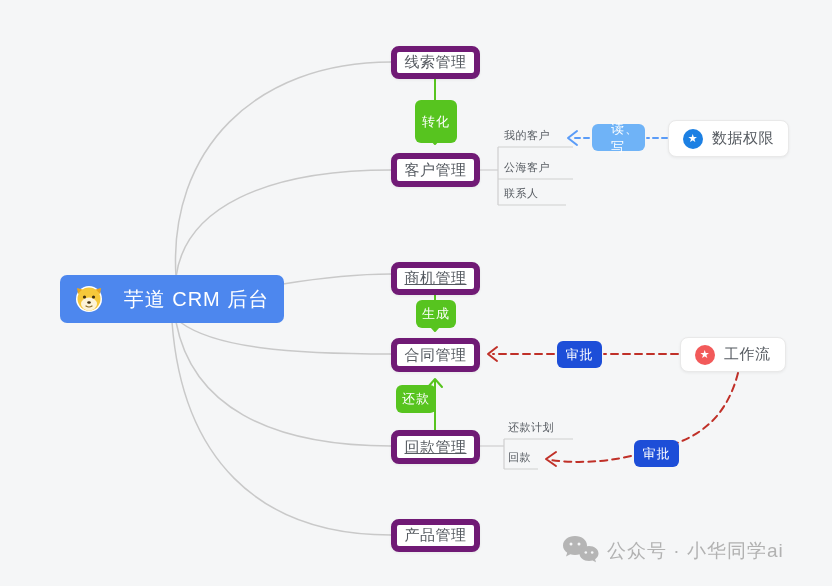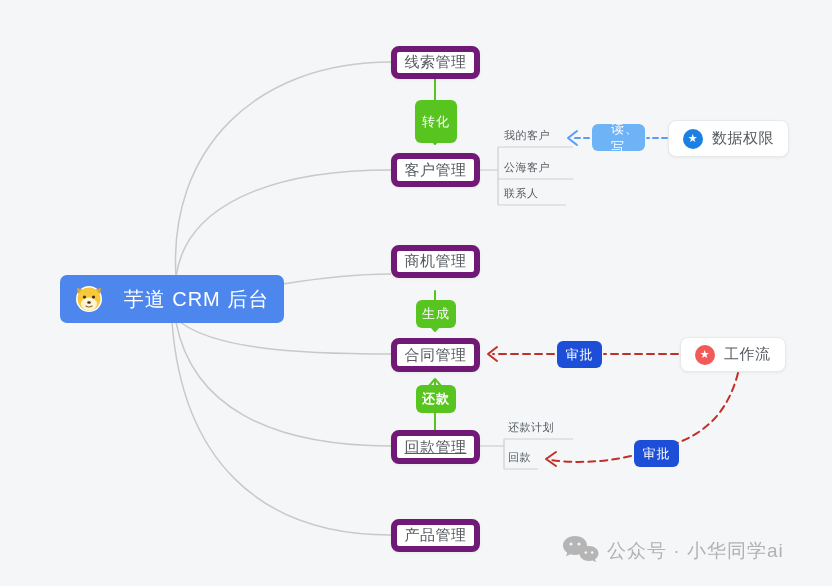--- a/index.html
+++ b/index.html
@@ -167,21 +167,21 @@
     </svg>
     <span>芋道 CRM 后台</span>
   </div>
 
   <div class="node" style="left:391px; top:46px; width:89px; height:33px;">
     <span>线索管理</span>
   </div>
   <div class="node" style="left:391px; top:153px; width:89px; height:34px;">
     <span>客户管理</span>
   </div>
-  <div class="node" style="left:391px; top:245px; width:89px; height:33px;">
+  <div class="node" style="left:391px; top:262px; width:89px; height:33px;text-decoration:underline;">
     <span>商机管理</span>
   </div>
   <div class="node" style="left:391px; top:338px; width:89px; height:34px;">
     <span>合同管理</span>
   </div>
   <div class="node" style="left:391px; top:430px; width:89px; height:34px;text-decoration:underline;">
     <span>回款管理</span>
   </div>
   <div class="node" style="left:391px; top:519px; width:89px; height:33px;">
     <span>产品管理</span>
@@ -193,21 +193,21 @@
 
   <div class="child-label" style="left:508px; top:420px;">还款计划</div>
   <div class="child-label" style="left:508px; top:450px;">回款</div>
 
   <div class="badge green" style="left:415px; top:100px; width:42px; height:43px;">
     <span>转化</span>
   </div>
   <div class="badge green" style="left:416px; top:300px; width:40px; height:28px;">
     <span>生成</span>
   </div>
-  <div class="badge green" style="left:416px; top:385px; width:40px; height:28px;font-weight:bold;">
+  <div class="badge green" style="left:396px; top:385px; width:40px; height:28px;">
     <span>还款</span>
   </div>
   <div class="badge blue" style="left:592px; top:124px; width:53px; height:27px;padding-left:19px;">
     <span>读、写</span>
   </div>
   <div class="badge red" style="left:557px; top:341px; width:45px; height:27px;">
     <span>审批</span>
   </div>
   <div class="badge red" style="left:634px; top:440px; width:45px; height:27px;">
     <span>审批</span>

